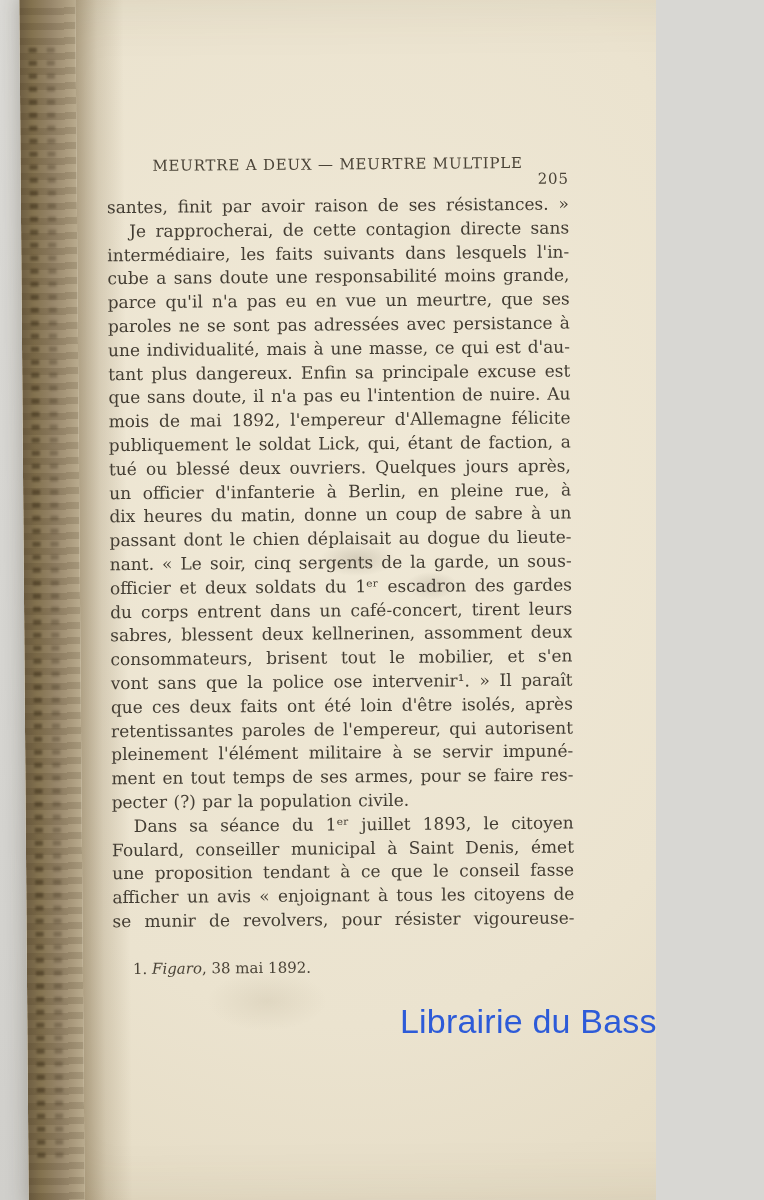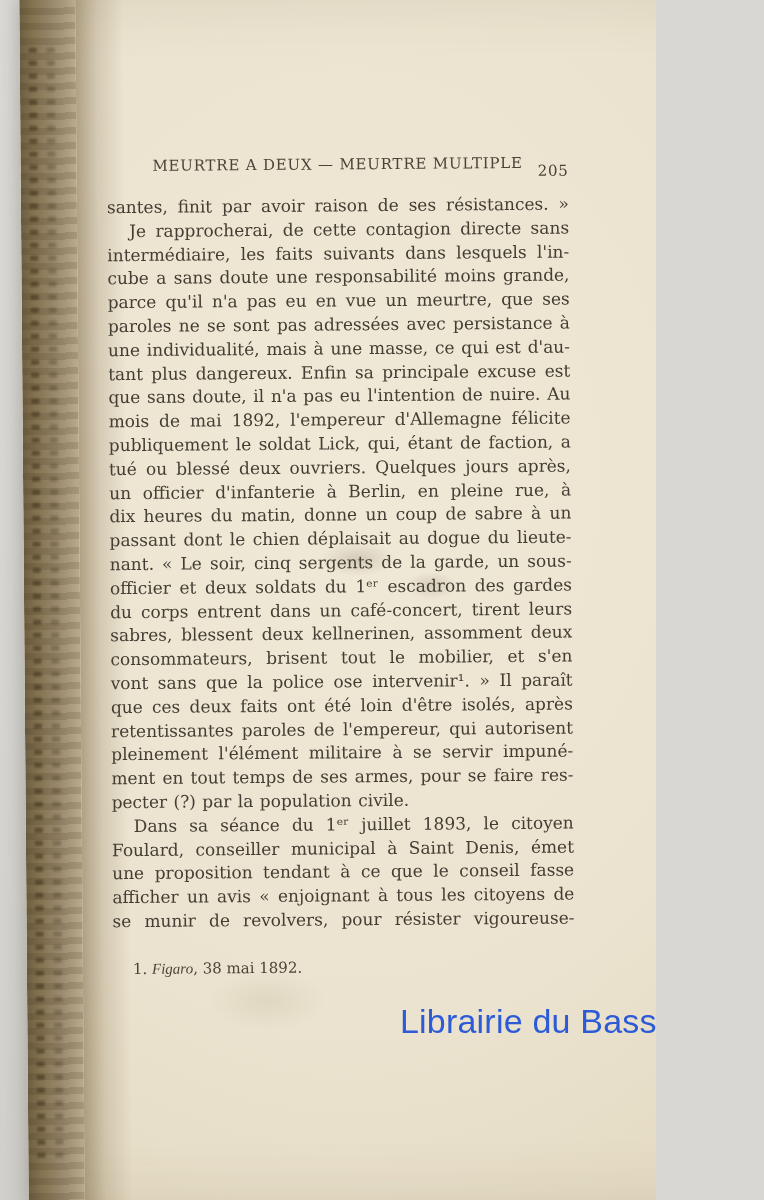--- a/index.html
+++ b/index.html
@@ -101,21 +101,21 @@
     position: relative;
     margin-top: 165px;
     height: 20px;
     font-size: 15px;
     letter-spacing: 0.8px;
     text-align: center;
     color: #4a4337;
   }
   .page-number {
     position: absolute;
-    right: 0; top: 8px;
+    right: 0; top: 16px;
   }
   .body-text {
     margin-top: 19px;
     font-size: 17px;
     word-spacing: 1px;
   }
   .line {
     height: 23.8px;
     line-height: 23.8px;
     overflow: hidden;
@@ -126,21 +126,21 @@
   .line::after { content: ""; display: inline-block; width: 100%; height: 0; }
   .line.first { text-indent: 22px; }
   .line.last  { text-align: left; }
   .line.last::after { content: none; }
   .footnote {
     margin-top: 26px;
     font-size: 15px;
     text-indent: 20px;
     color: #4a4337;
   }
-  .footnote .italic { font-style: italic; font-family: Liberation Serif, serif; }
+  .footnote .italic { font-style: italic; }
   
   .watermark {
     position: absolute;
     left: 400px;
     top: 1002px;
     font-family: "Liberation Sans", "DejaVu Sans", sans-serif;
     font-size: 34px;
     color: #2d5bd8;
     letter-spacing: 0.2px;
     white-space: nowrap;

